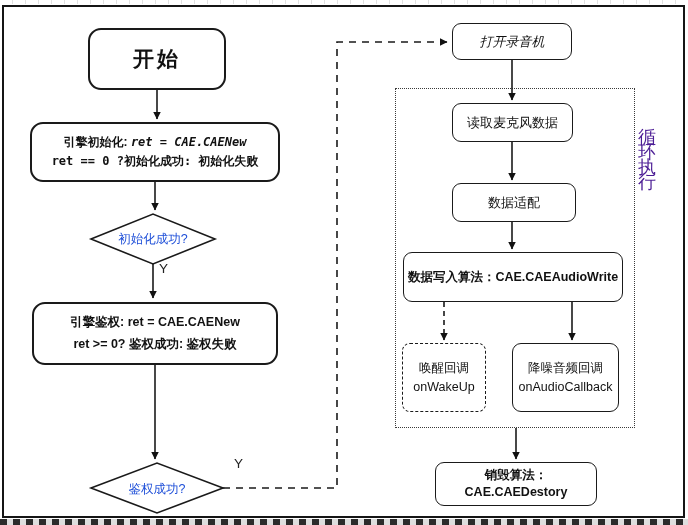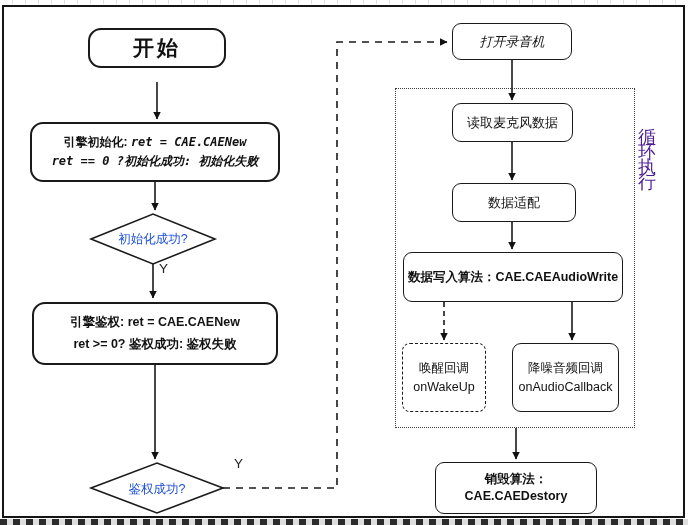--- a/index.html
+++ b/index.html
@@ -22,32 +22,32 @@
     position:absolute;left:2px;top:5px;width:679px;height:509px;
     border:2px solid #151515;background:transparent;
   }
   .node{
     position:absolute;background:#fff;border:1.6px solid #1a1a1a;border-radius:9px;
     display:flex;flex-direction:column;align-items:center;justify-content:center;
     text-align:center;box-sizing:border-box;z-index:3;
   }
   .node.thick{border-width:2px;border-radius:13px;}
   .node.dashed{border-style:dashed;border-radius:8px;}
-  #n-start{left:88px;top:28px;width:138px;height:40px;font-size:21px;font-weight:bold;letter-spacing:3px;}
+  #n-start{left:88px;top:28px;width:138px;height:62px;font-size:21px;font-weight:bold;letter-spacing:3px;}
   #n-init{left:30px;top:122px;width:250px;height:60px;font-size:12px;font-weight:bold;justify-content:space-evenly;padding:7px 2px;}
   #n-init .code{font-family:"DejaVu Sans Mono",monospace;font-style:italic;}
-  #n-init .l2{font-family:"DejaVu Sans Mono",monospace;font-style:italic;}
+  #n-init .l2{font-family:"DejaVu Sans Mono",monospace;}
   #n-auth{left:32px;top:302px;width:246px;height:63px;font-size:12.5px;font-weight:bold;justify-content:space-evenly;padding:4px 2px;}
   #n-open{left:452px;top:23px;width:120px;height:37px;font-size:13px;font-style:italic;}
   #n-readmic{left:452px;top:103px;width:121px;height:39px;font-size:13px;}
   #n-adapt{left:452px;top:183px;width:124px;height:39px;font-size:13px;}
   #n-write{left:403px;top:252px;width:220px;height:50px;font-size:12.5px;font-weight:bold;}
   #n-wakeup{left:402px;top:343px;width:84px;height:69px;font-size:12.5px;line-height:19px;}
   #n-audiocb{left:512px;top:343px;width:107px;height:69px;font-size:12.5px;line-height:19px;}
-  #n-destroy{left:435px;top:462px;width:162px;height:52px;font-size:12.5px;font-weight:bold;line-height:17px;}
+  #n-destroy{left:435px;top:462px;width:162px;height:44px;font-size:12.5px;font-weight:bold;line-height:17px;}
   #loop-region{
     position:absolute;left:395px;top:88px;width:240px;height:340px;
     border:1.5px dotted #3a3a3a;box-sizing:border-box;z-index:1;
   }
   .diamond-label{
     position:absolute;z-index:3;text-align:center;font-size:12.5px;color:#1d4ed8;
   }
   #d1-label{left:101px;top:231px;width:104px;}
   #d2-label{left:101px;top:481px;width:112px;}
   .branch-label{position:absolute;z-index:4;font-size:13.5px;color:#222;}

